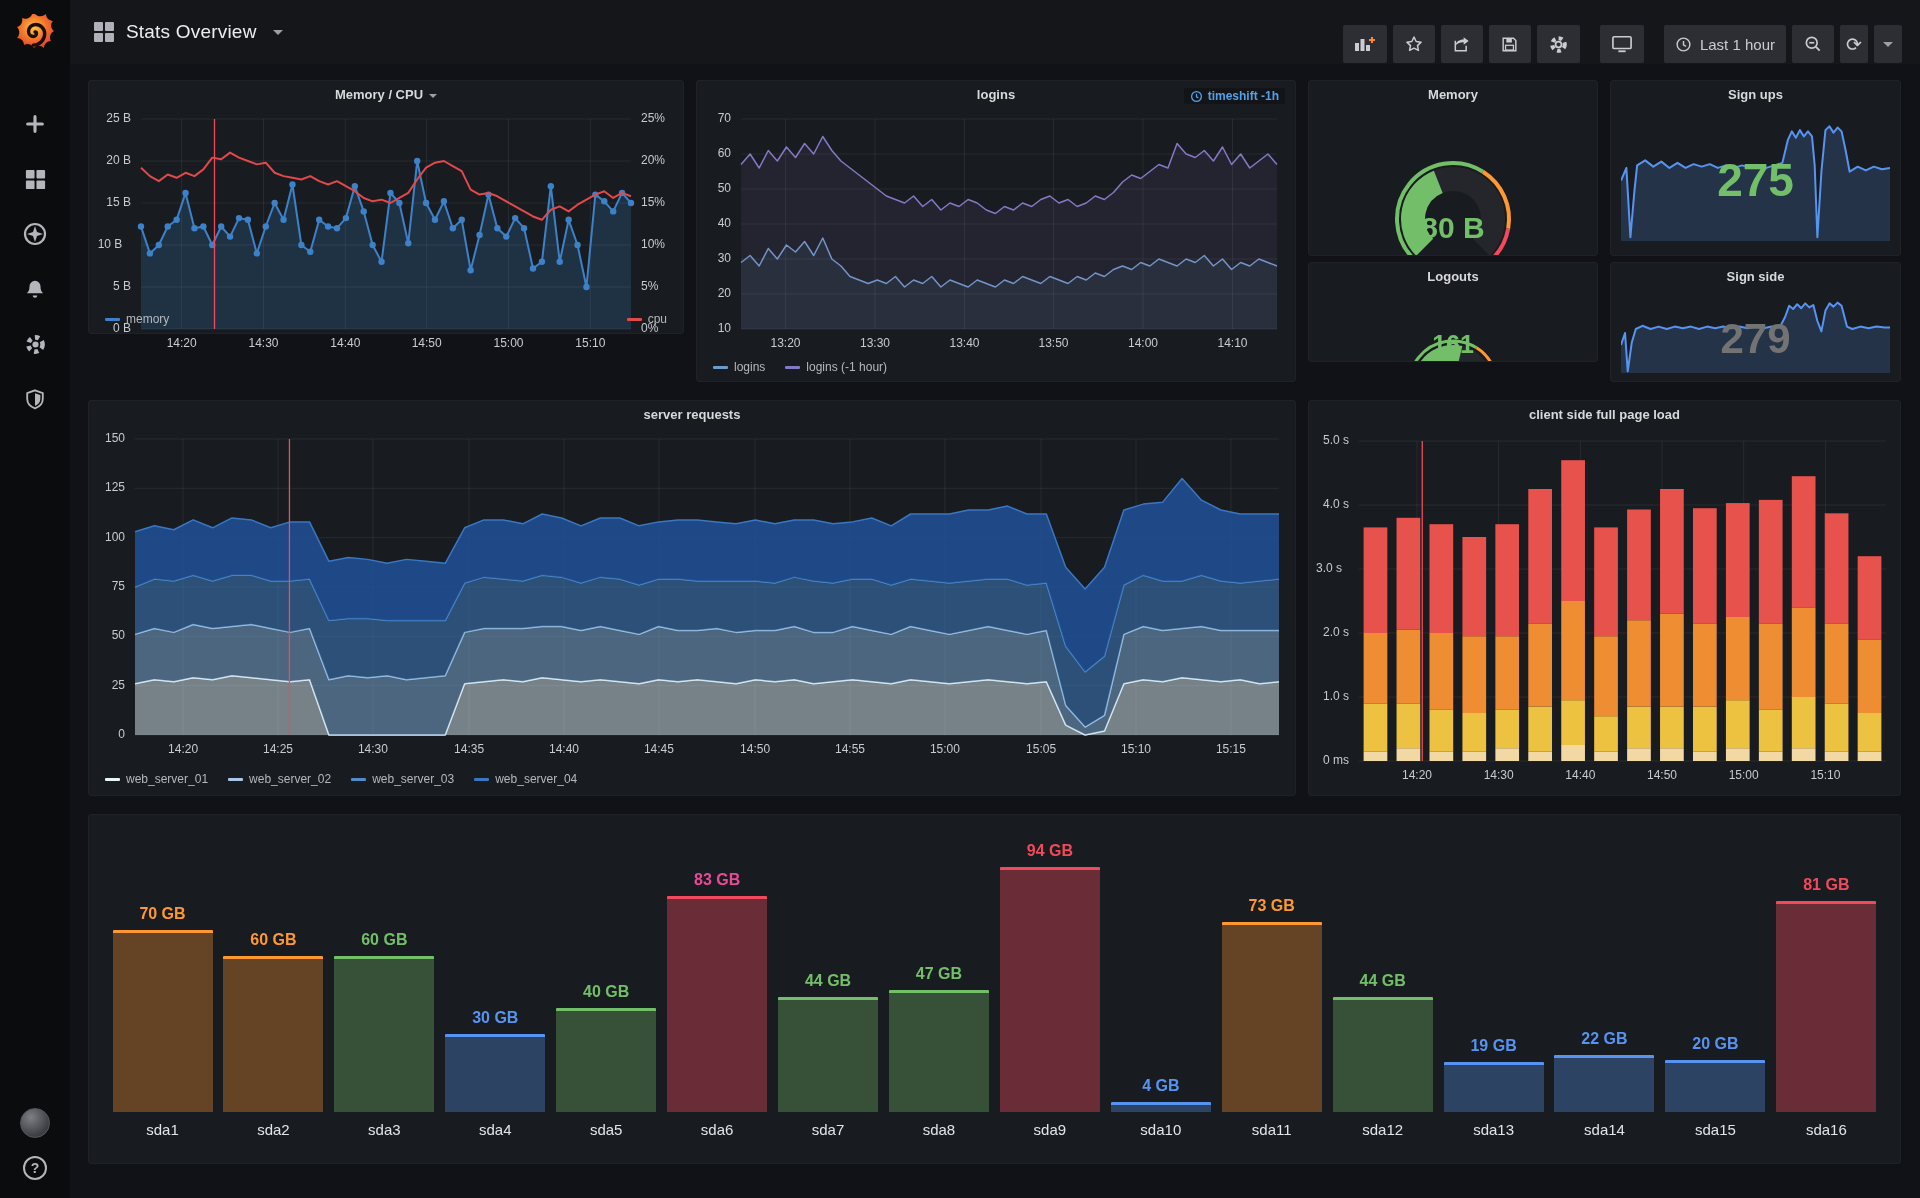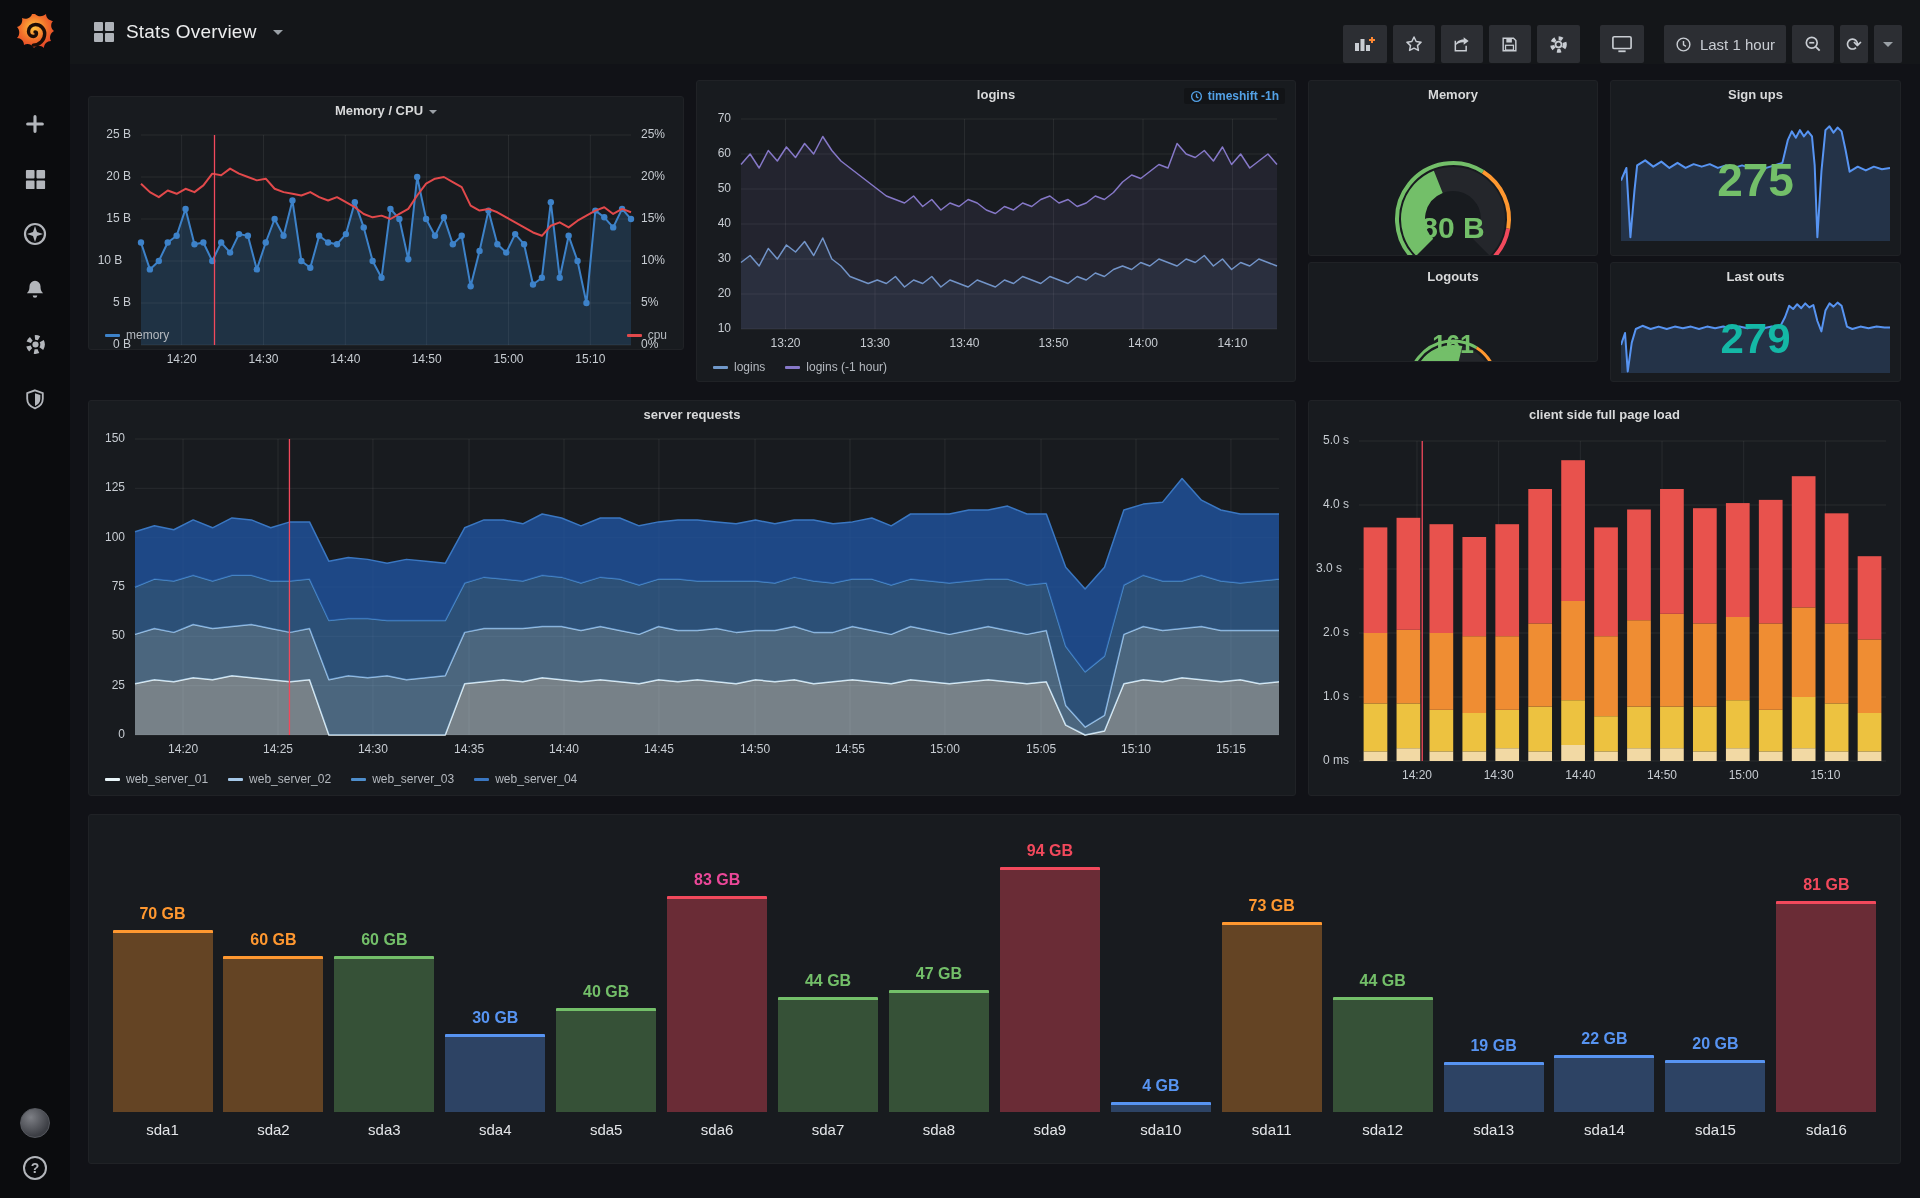--- a/index.html
+++ b/index.html
@@ -27,21 +27,21 @@
   .side-ico { width:24px; height:24px; color:#b3b6bb; display:flex; align-items:center; justify-content:center; cursor:pointer; }
   .side-bottom { position:absolute; bottom:18px; left:0; width:70px; display:flex; flex-direction:column; align-items:center; gap:18px; }
   .avatar { width:30px; height:30px; border-radius:50%; background:radial-gradient(circle at 35% 30%, #7d7f85, #3c3e44 70%); border:1px solid #55585e; cursor:pointer; }
   .help-circ { width:24px; height:24px; border-radius:50%; border:2px solid #b3b6bb; color:#b3b6bb; font-size:14px; font-weight:700; display:flex; align-items:center; justify-content:center; cursor:pointer; }
 
   
   .panel { position:absolute; background:#181b1f; border:1px solid #202226; border-radius:3px; }
   .ptitle { height:28px; line-height:28px; text-align:center; color:#d8d9da; font-size:13px; font-weight:700; white-space:nowrap; }
   .title-caret { width:0; height:0; border-left:4px solid transparent; border-right:4px solid transparent; border-top:4px solid #9aa0a6; display:inline-block; margin-left:6px; vertical-align:middle; }
 
-  #p-memcpu   { left:88px;   top:80px;  width:596px;  height:254px;margin-top:16px; }
+  #p-memcpu   { left:88px;   top:80px;  width:596px;  height:254px; }
   #p-logins   { left:696px;  top:80px;  width:600px;  height:302px; }
   #p-memgauge { left:1308px; top:80px;  width:290px;  height:176px; overflow:hidden; }
   #p-signups  { left:1610px; top:80px;  width:291px;  height:176px; }
   #p-logouts  { left:1308px; top:262px; width:290px;  height:100px; overflow:hidden; }
   #p-signouts { left:1610px; top:262px; width:291px;  height:120px; }
   #p-requests { left:88px;   top:400px; width:1208px; height:396px; }
   #p-pageload { left:1308px; top:400px; width:593px;  height:396px; }
   #p-disks    { left:88px;   top:814px; width:1813px; height:350px; }
 
   .chart-host { position:absolute; left:0; right:0; }
@@ -407,26 +407,26 @@
           <path d="M112.88730162779191 127.11269837220809A44 44 0 0 1 167.57637897907583 58.849571277911316" stroke="#73BF69" stroke-width="3" fill="none"></path>
           <path d="M167.57637897907583 58.849571277911316A44 44 0 0 1 187.34481035081006 103.564880412294" stroke="#FF9830" stroke-width="3" fill="none"></path>
           <path d="M187.34481035081006 103.564880412294A44 44 0 0 1 175.11269837220811 127.11269837220806" stroke="#F2495C" stroke-width="3" fill="none"></path>
           <path d="M122.07968978321702 117.92031021678298A31 31 0 0 1 165.92031021678298 74.07968978321702A31 31 0 0 1 165.920310216783 117.92031021678295" stroke="#24262b" stroke-width="18" fill="none"></path>
           <path d="M122.07968978321702 117.92031021678298A31 31 0 0 1 151.23680627953306 65.85653246767203" stroke="#73BF69" stroke-width="18" fill="none"></path>
         </svg></div>
     <div class="gauge-value" id="v-logouts" style="color: rgb(115, 191, 105);">161</div>
   </div>
 
   <div class="panel" id="p-signouts">
-    <div class="ptitle"><span>Last outs</span></div>
+    <div class="ptitle"><span>Sign side</span></div>
     <div class="spark-host" id="s-signouts"><svg width="269" height="80" viewBox="0 0 269 80">
           <path d="M0 52L4.035 40L6.7250000000000005 78.4L10.76 49.6L14.795 36L21.52 32.8L29.59 36L37.660000000000004 33.6L45.730000000000004 36L53.800000000000004 33.6L61.870000000000005 35.2L69.94 33.6L78.00999999999999 36L86.08 33.6L94.14999999999999 35.2L102.22 33.6L110.28999999999999 35.2L118.36 33.6L126.42999999999999 35.2L134.5 33.6L142.57 35.2L150.64000000000001 33.6L158.70999999999998 34.4L164.09 24L168.125 12.8L172.16 16L176.195 11.200000000000001L180.23000000000002 15.2L184.26500000000001 10.4L188.29999999999998 14.399999999999999L192.33499999999998 12L196.37 28L200.405 38.4L204.44 17.6L208.475 10.4L212.51000000000002 13.600000000000001L216.54500000000002 9.6L220.57999999999998 12.8L225.95999999999998 33.6L231.34 36L239.41 33.6L247.48000000000002 35.2L255.54999999999998 33.6L263.62 34.4L269 34.4L269 80L0 80Z" fill="rgba(87,148,242,0.20)"></path>
           <path d="M0 52L4.035 40L6.7250000000000005 78.4L10.76 49.6L14.795 36L21.52 32.8L29.59 36L37.660000000000004 33.6L45.730000000000004 36L53.800000000000004 33.6L61.870000000000005 35.2L69.94 33.6L78.00999999999999 36L86.08 33.6L94.14999999999999 35.2L102.22 33.6L110.28999999999999 35.2L118.36 33.6L126.42999999999999 35.2L134.5 33.6L142.57 35.2L150.64000000000001 33.6L158.70999999999998 34.4L164.09 24L168.125 12.8L172.16 16L176.195 11.200000000000001L180.23000000000002 15.2L184.26500000000001 10.4L188.29999999999998 14.399999999999999L192.33499999999998 12L196.37 28L200.405 38.4L204.44 17.6L208.475 10.4L212.51000000000002 13.600000000000001L216.54500000000002 9.6L220.57999999999998 12.8L225.95999999999998 33.6L231.34 36L239.41 33.6L247.48000000000002 35.2L255.54999999999998 33.6L263.62 34.4L269 34.4" fill="none" stroke="#5794F2" stroke-width="2" stroke-linejoin="round"></path>
         </svg></div>
-    <div class="stat-value" id="v-signouts" style="color: #14b8a6;">279</div>
+    <div class="stat-value" id="v-signouts" style="color: #737373;">279</div>
   </div>
 
   <div class="panel" id="p-requests">
     <div class="ptitle"><span>server requests</span></div>
     <div class="chart-host" id="c-requests">
         <svg width="1206" height="336" viewBox="0 0 1206 336">
           <line x1="46" x2="1190" y1="10" y2="10" stroke="rgba(255,255,255,0.07)"></line>
           <line x1="46" x2="1190" y1="59.333333333333336" y2="59.333333333333336" stroke="rgba(255,255,255,0.07)"></line>
           <line x1="46" x2="1190" y1="108.66666666666667" y2="108.66666666666667" stroke="rgba(255,255,255,0.07)"></line>
           <line x1="46" x2="1190" y1="158" y2="158" stroke="rgba(255,255,255,0.07)"></line>

